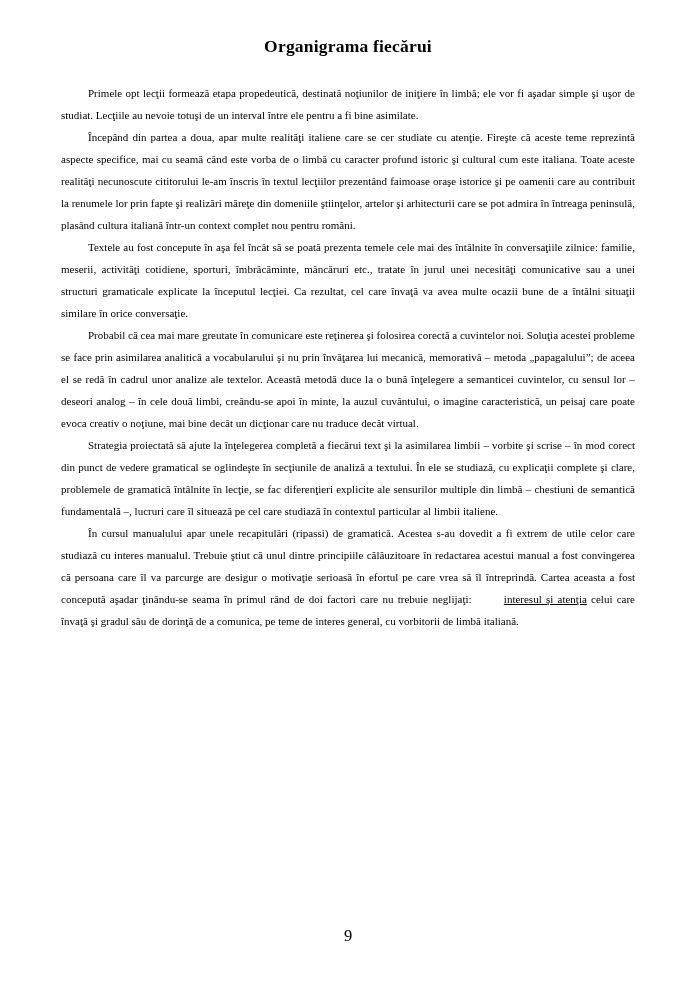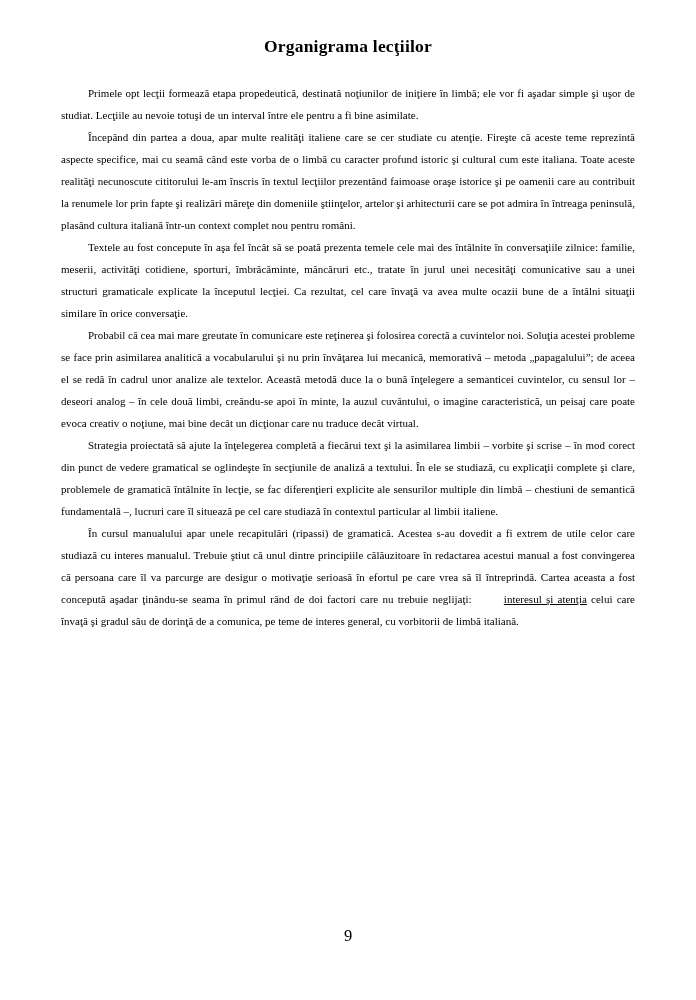--- a/index.html
+++ b/index.html
@@ -54,21 +54,21 @@
     left: 0;
     width: 100%;
     text-align: center;
     font-size: 16.5px;
   }
 </style>
 </head>
 <body>
 
 <div class="page">
-  <div class="title">Organigrama lecţiilor</div>
+  <div class="title">Organigrama fiecărui</div>
 
   <div class="body-text">
       <p><span>Primele opt lecţii formează etapa propedeutică, destinată noţiunilor de iniţiere în limbă; ele vor fi aşadar simple şi uşor de studiat. Lecţiile au nevoie totuşi de un interval între ele pentru a fi bine asimilate.</span></p>
       <p><span>Începând din partea a doua, apar multe realităţi italiene care se cer studiate cu atenţie. Fireşte că aceste teme reprezintă aspecte specifice, mai cu seamă când este vorba de o limbă cu caracter profund istoric şi cultural cum este italiana. Toate aceste realităţi </span><span class="it">necunoscute</span><span> cititorului le-am înscris în textul lecţiilor prezentând faimoase oraşe istorice şi pe oamenii care au contribuit la renumele lor prin fapte şi realizări măreţe din domeniile ştiinţelor, artelor şi arhitecturii care se pot admira în întreaga peninsulă, plasând cultura italiană într-un context complet nou pentru români.</span></p>
       <p><span>Textele au fost concepute în aşa fel încât să se poată prezenta temele cele mai des întâlnite în conversaţiile zilnice: familie, meserii, activităţi cotidiene, sporturi, îmbrăcăminte, mâncăruri etc., tratate în jurul unei necesităţi comunicative sau a unei structuri gramaticale explicate la începutul lecţiei. Ca rezultat, cel care învaţă va avea multe ocazii bune de a întâlni situaţii similare în orice conversaţie.</span></p>
       <p><span>Probabil că cea mai mare greutate în comunicare este reţinerea şi folosirea corectă a cuvintelor noi. Soluţia acestei probleme se face prin asimilarea analitică a vocabularului şi nu prin învăţarea lui mecanică, memorativă – metoda „papagalului”; de aceea el se redă în cadrul unor </span><span class="it">analize</span><span> ale textelor. Această metodă duce la o bună înţelegere a semanticei cuvintelor, cu sensul lor – deseori analog – în cele două limbi, creându-se apoi în minte, la auzul cuvântului, o imagine caracteristică, un peisaj care poate evoca creativ o noţiune, mai bine decât un dicţionar care nu traduce decât virtual.</span></p>
       <p><span>Strategia proiectată să ajute la înţelegerea completă a fiecărui text şi la asimilarea limbii – vorbite şi scrise – în mod corect din punct de vedere gramatical se oglindeşte în secţiunile de </span><span class="it">analiză</span><span> a textului. În ele se studiază, cu explicaţii complete şi clare, problemele de gramatică întâlnite în lecţie, se fac diferenţieri explicite ale sensurilor multiple din limbă – chestiuni de semantică fundamentală –, lucruri care îl situează pe cel care studiază în contextul particular al limbii italiene.</span></p>
       <p><span>În cursul manualului apar unele recapitulări (</span><span class="it">ripassi</span><span>) de gramatică. Acestea s-au dovedit a fi extrem de utile celor care studiază cu interes manualul. Trebuie ştiut că unul dintre principiile călăuzitoare în redactarea acestui manual a fost convingerea că persoana care îl va parcurge are desigur o motivaţie serioasă în efortul pe care vrea să îl întreprindă. Cartea aceasta a fost concepută aşadar ţinându-se seama în primul rând de doi factori care nu trebuie neglijaţi: </span><span class="ul">interesul şi atenţia</span><span> celui care învaţă şi gradul său de dorinţă de a comunica, pe teme de interes general, cu vorbitorii de limbă italiană.</span></p>
     </div>
 

